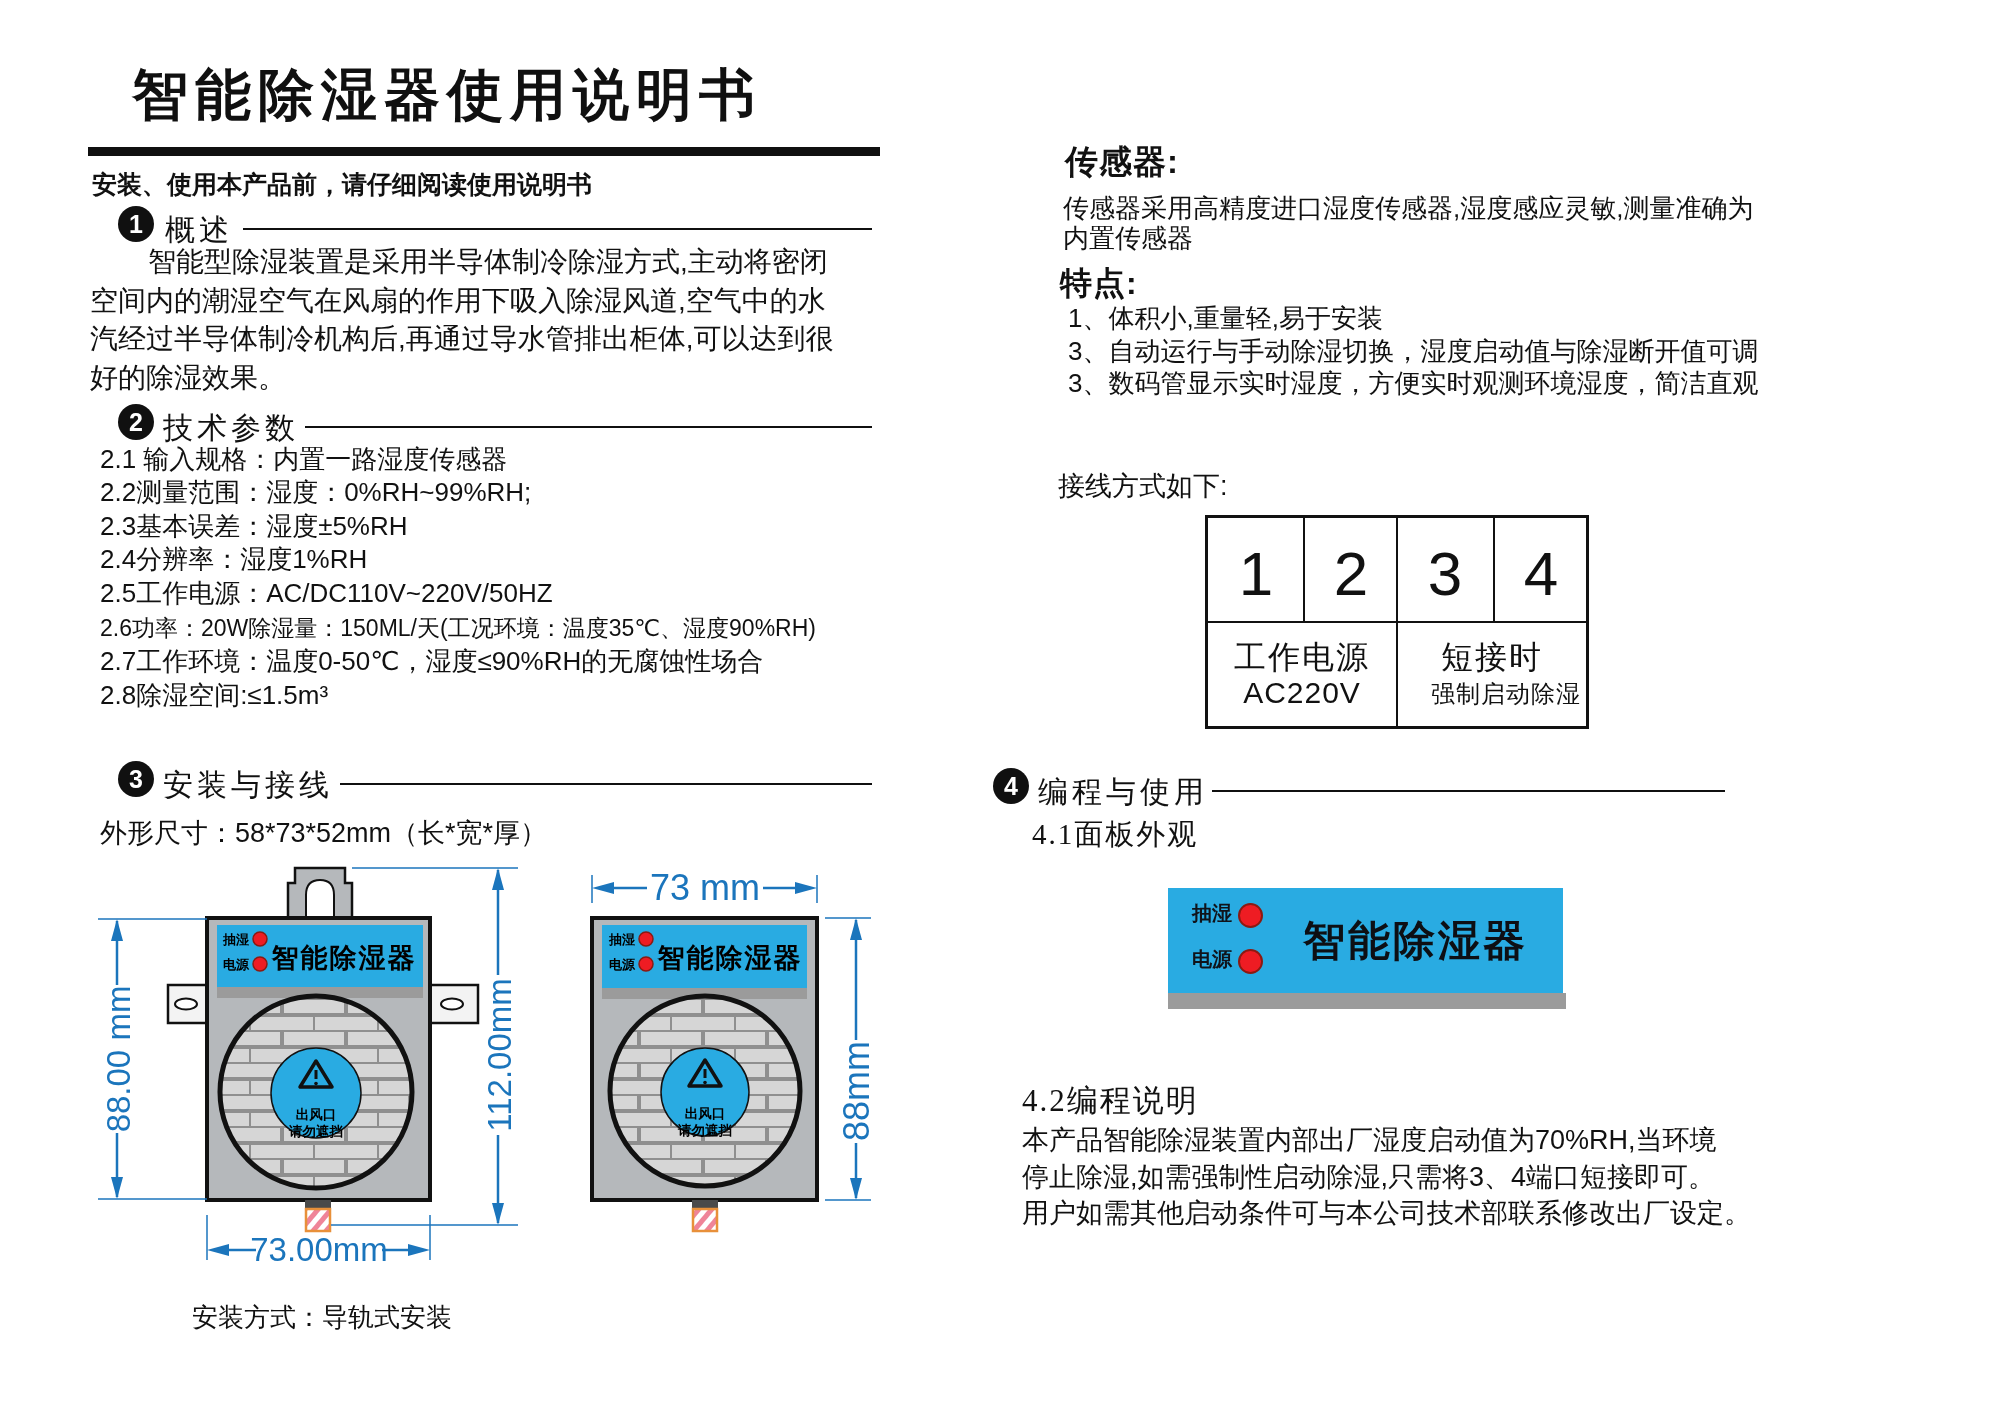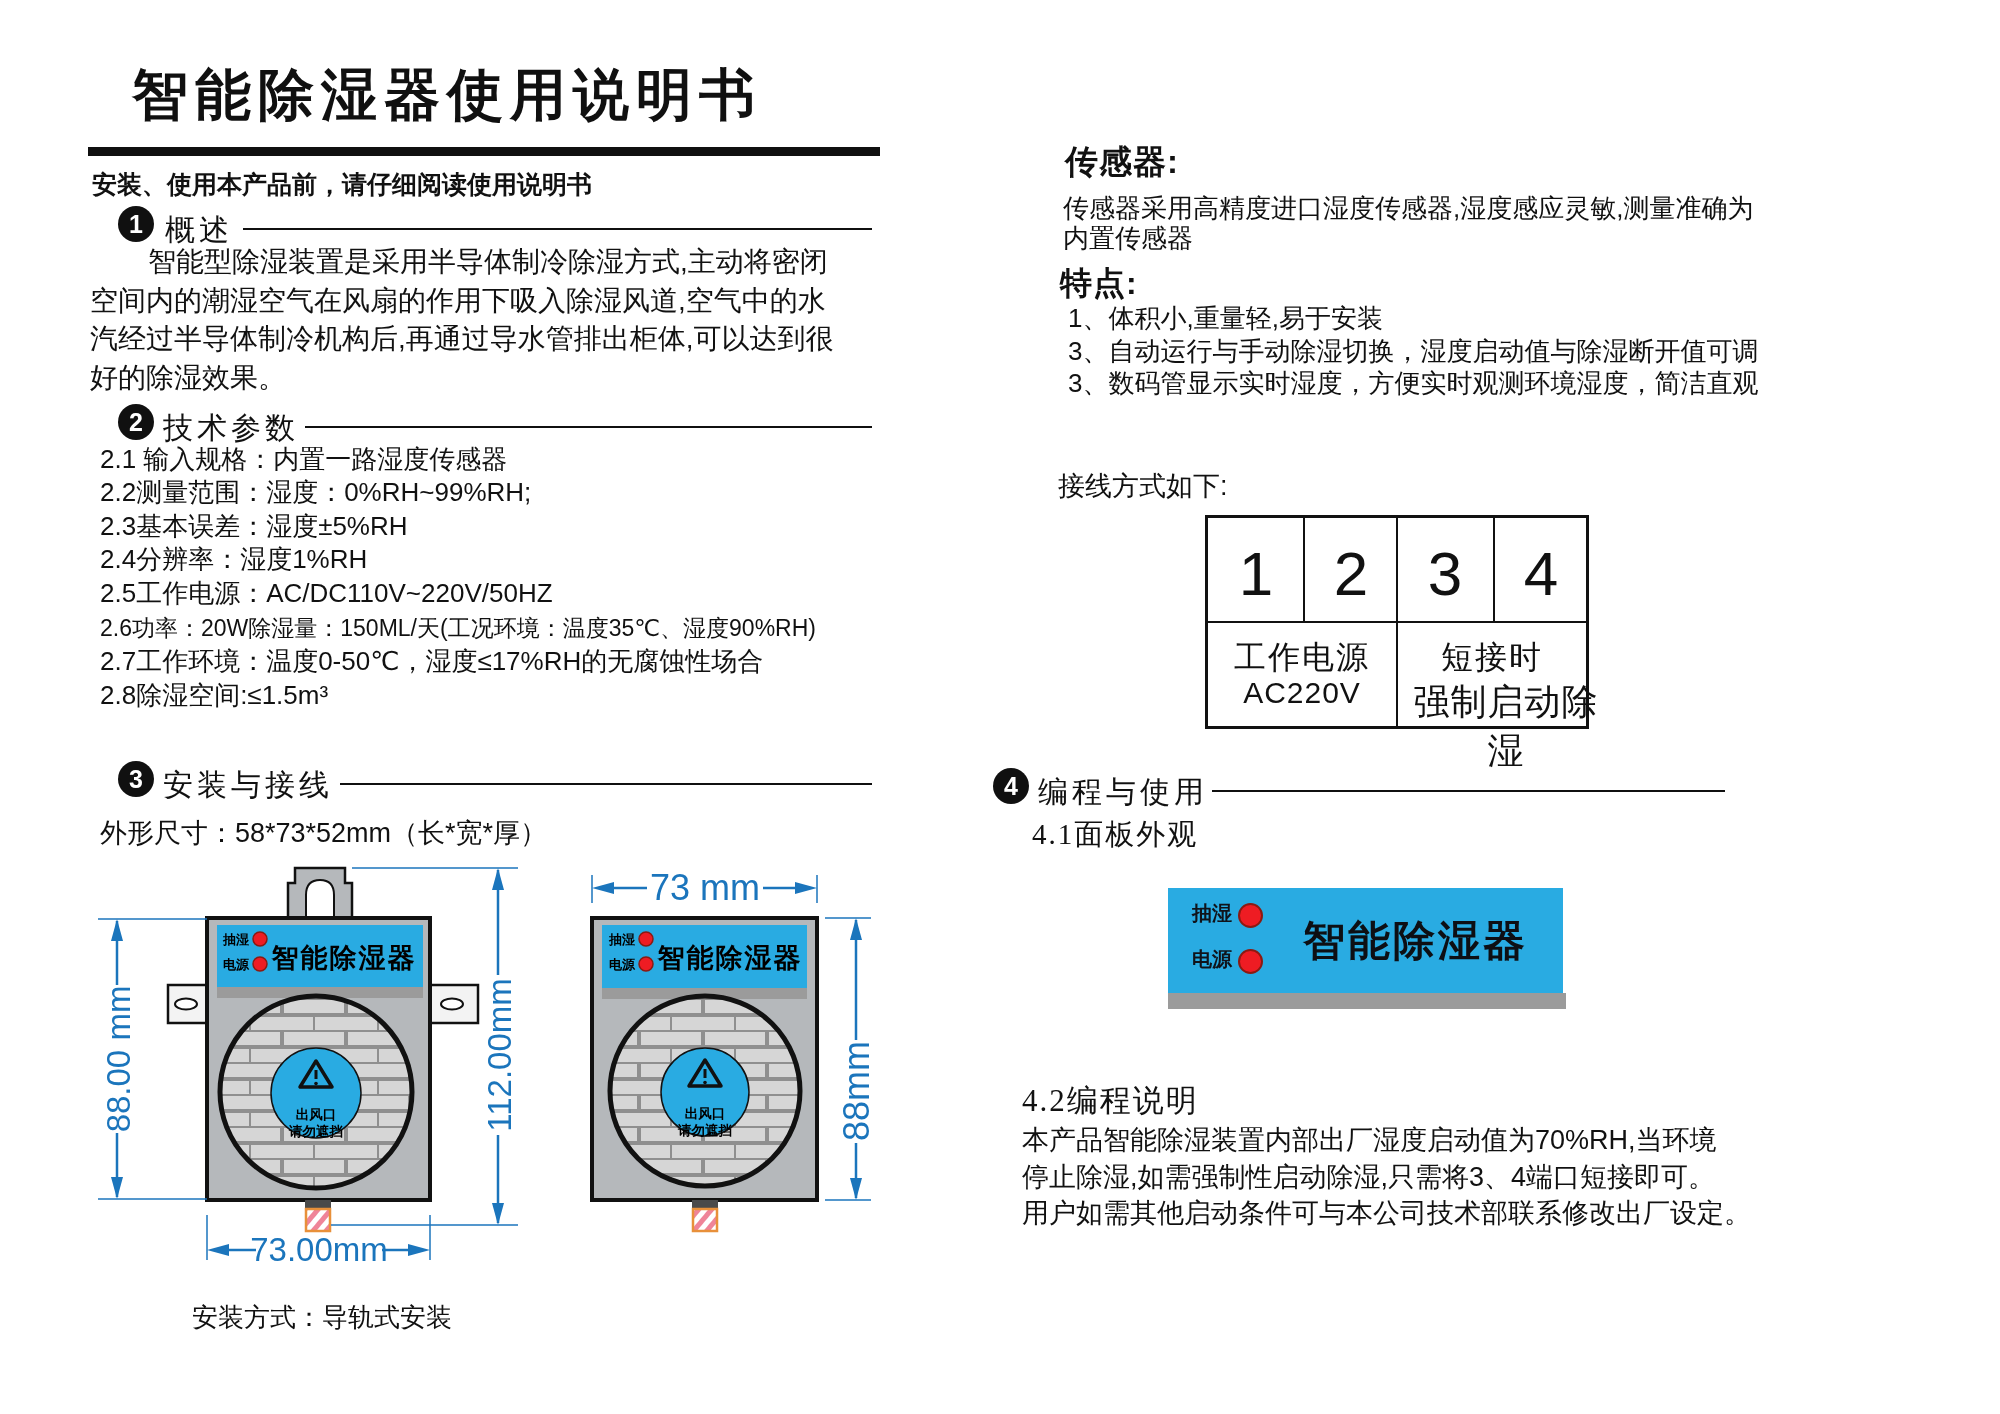--- a/index.html
+++ b/index.html
@@ -59,21 +59,21 @@
   <div class="abs sec-heading" style="left:163px;top:408px;">技术参数</div>
   <div class="abs sec-line" style="left:305px;top:426px;width:567px;"></div>
 
   <div class="abs" style="left:100px;top:443px;">
     <div class="tech-line">2.1 输入规格：内置一路湿度传感器</div>
     <div class="tech-line">2.2测量范围：湿度：0%RH~99%RH;</div>
     <div class="tech-line">2.3基本误差：湿度±5%RH</div>
     <div class="tech-line">2.4分辨率：湿度1%RH</div>
     <div class="tech-line">2.5工作电源：AC/DC110V~220V/50HZ</div>
     <div class="tech-line small">2.6功率：20W除湿量：150ML/天(工况环境：温度35℃、湿度90%RH)</div>
-    <div class="tech-line">2.7工作环境：温度0-50℃，湿度≤17%RH的无腐蚀性场合</div>
+    <div class="tech-line">2.7工作环境：温度0-50℃，湿度≤90%RH的无腐蚀性场合</div>
     <div class="tech-line">2.8除湿空间:≤1.5m³</div>
   </div>
 
   <span class="abs badge" style="left:118px;top:761px;">3</span>
   <div class="abs sec-heading" style="left:163px;top:765px;">安装与接线</div>
   <div class="abs sec-line" style="left:340px;top:783px;width:532px;"></div>
 
   <div class="abs note-line" style="left:100px;top:815px;font-size:27px;">外形尺寸：58*73*52mm（长*宽*厚）</div>
 
   <svg class="abs" style="left:90px;top:855px;" width="440" height="420" viewBox="0 0 440 420">
@@ -235,21 +235,21 @@
     <div class="wline" style="left:188px;top:0;width:2px;height:208px;"></div>
     <div class="wline" style="left:285px;top:0;width:2px;height:103px;"></div>
     <div class="wline" style="left:0;top:103px;width:378px;height:2px;"></div>
     <div class="wnum" style="left:1px;">1</div>
     <div class="wnum" style="left:96px;">2</div>
     <div class="wnum" style="left:190px;">3</div>
     <div class="wnum" style="left:286px;">4</div>
     <div class="wcell-l1" style="left:0;top:118px;width:188px;">工作电源</div>
     <div class="wcell-l2" style="left:0;top:158px;width:188px;">AC220V</div>
     <div class="wcell-l1" style="left:190px;top:118px;width:188px;">短接时</div>
-    <div class="wcell-l2" style="left:190px;top:160px;width:216px;font-size:36px;">强制启动除湿</div>
+    <div class="wcell-l2" style="left:190px;top:160px;width:216px;font-size:24px;">强制启动除湿</div>
   </div>
 
   <span class="abs badge" style="left:993px;top:768px;">4</span>
   <div class="abs sec-heading" style="left:1038px;top:772px;">编程与使用</div>
   <div class="abs sec-line" style="left:1212px;top:790px;width:513px;"></div>
 
   <div class="abs sub-heading" style="left:1032px;top:815px;">4.1面板外观</div>
 
   <div class="abs panel-blue" style="left:1168px;top:888px;width:395px;height:105px;">
     <div class="abs panel-led-label" style="left:24px;top:12px;">抽湿</div>

